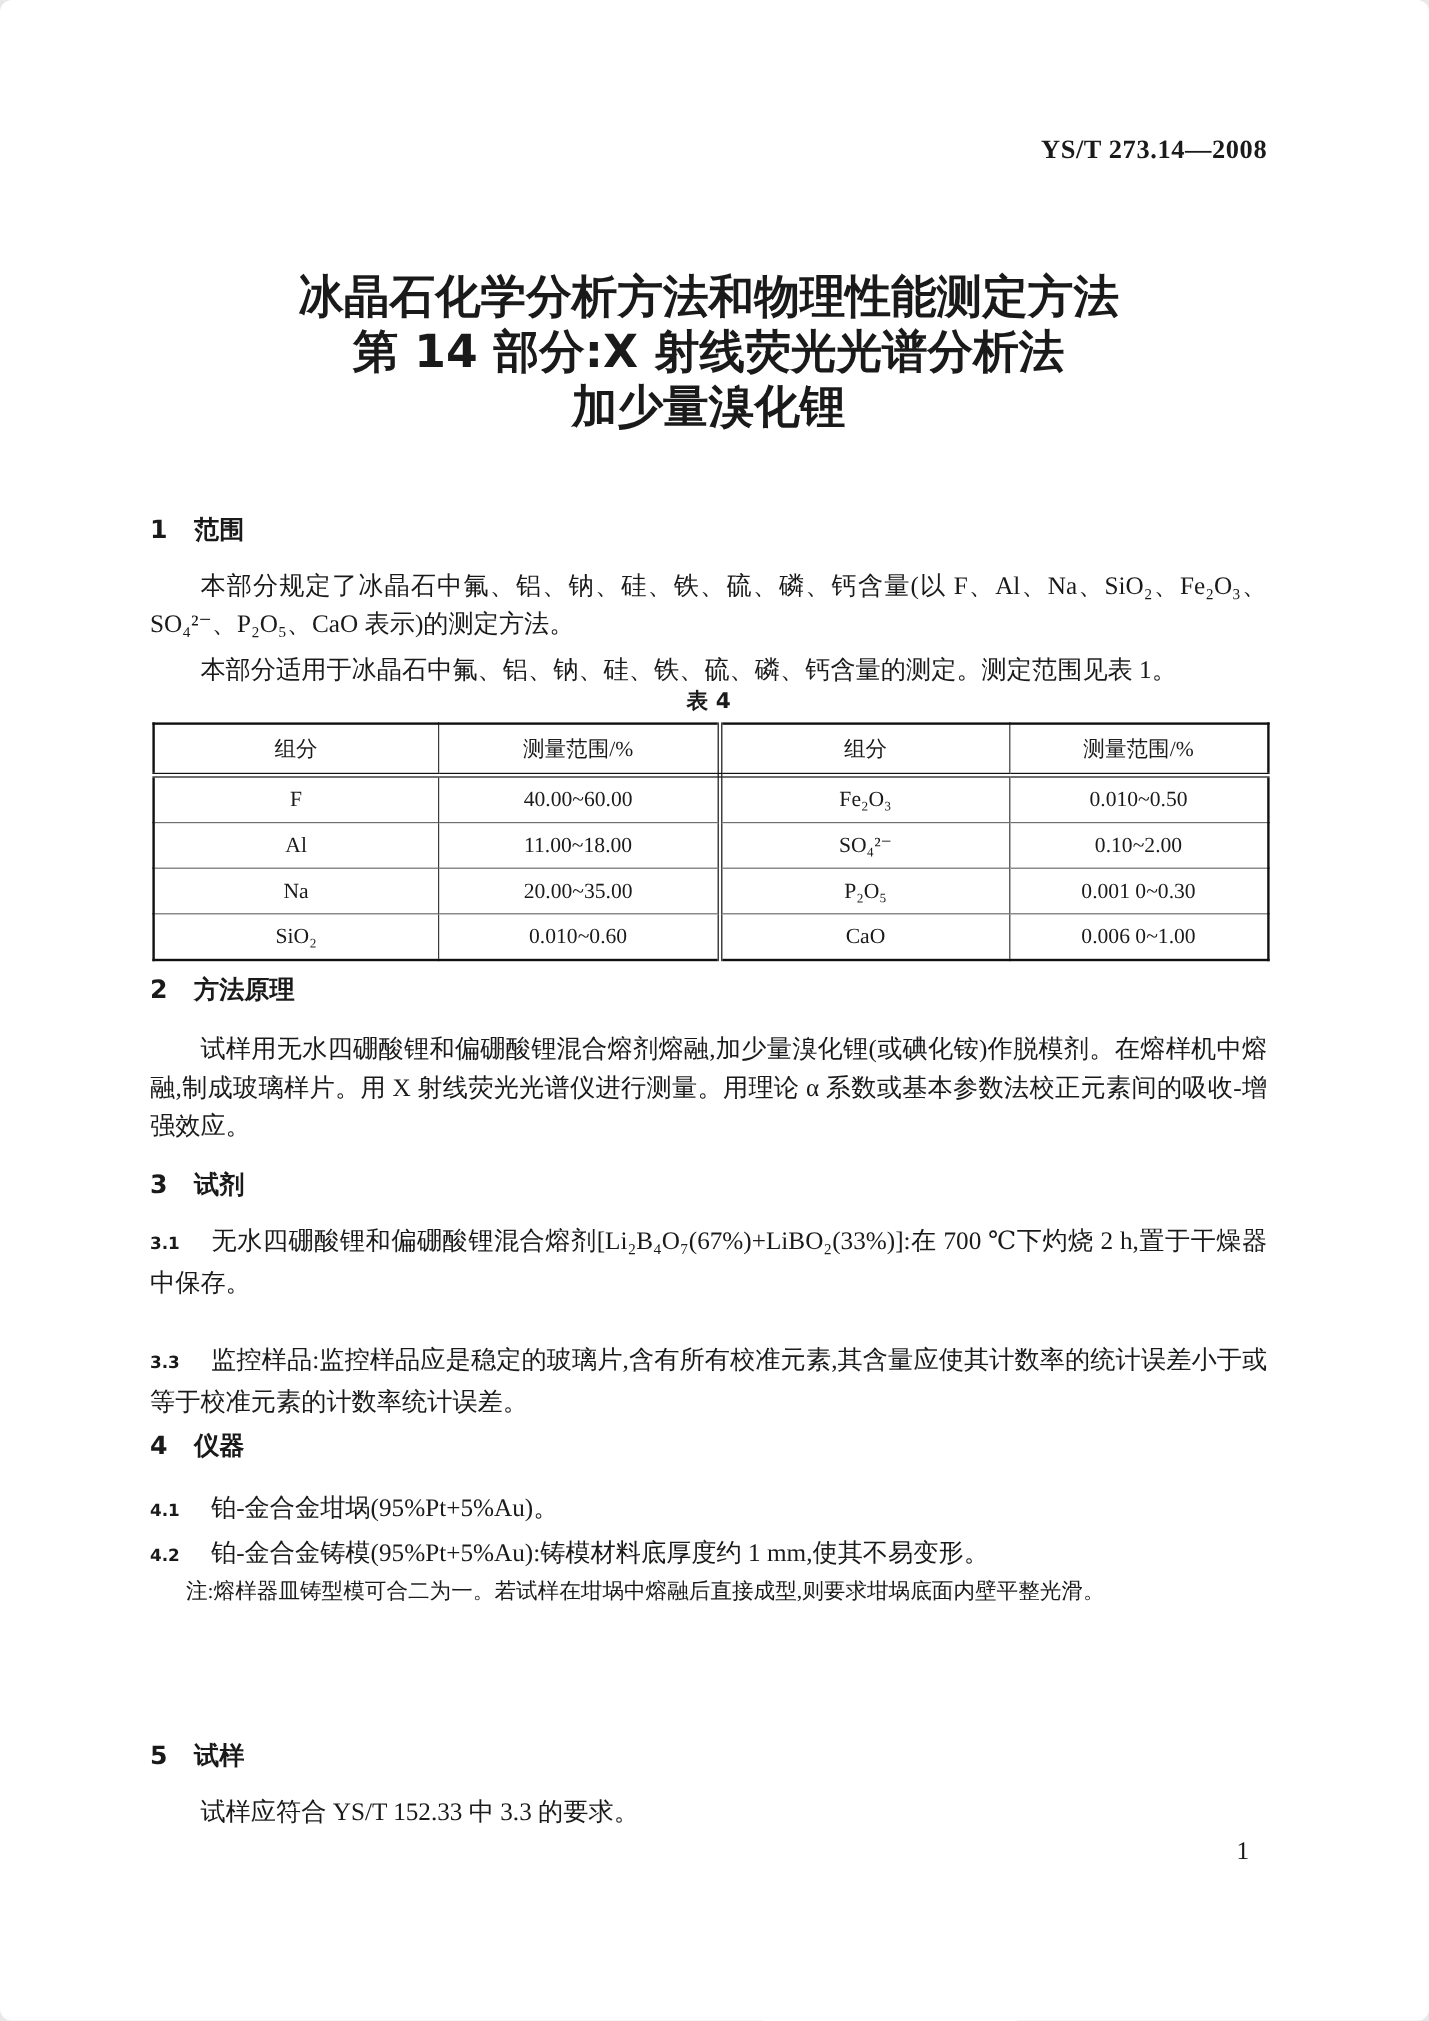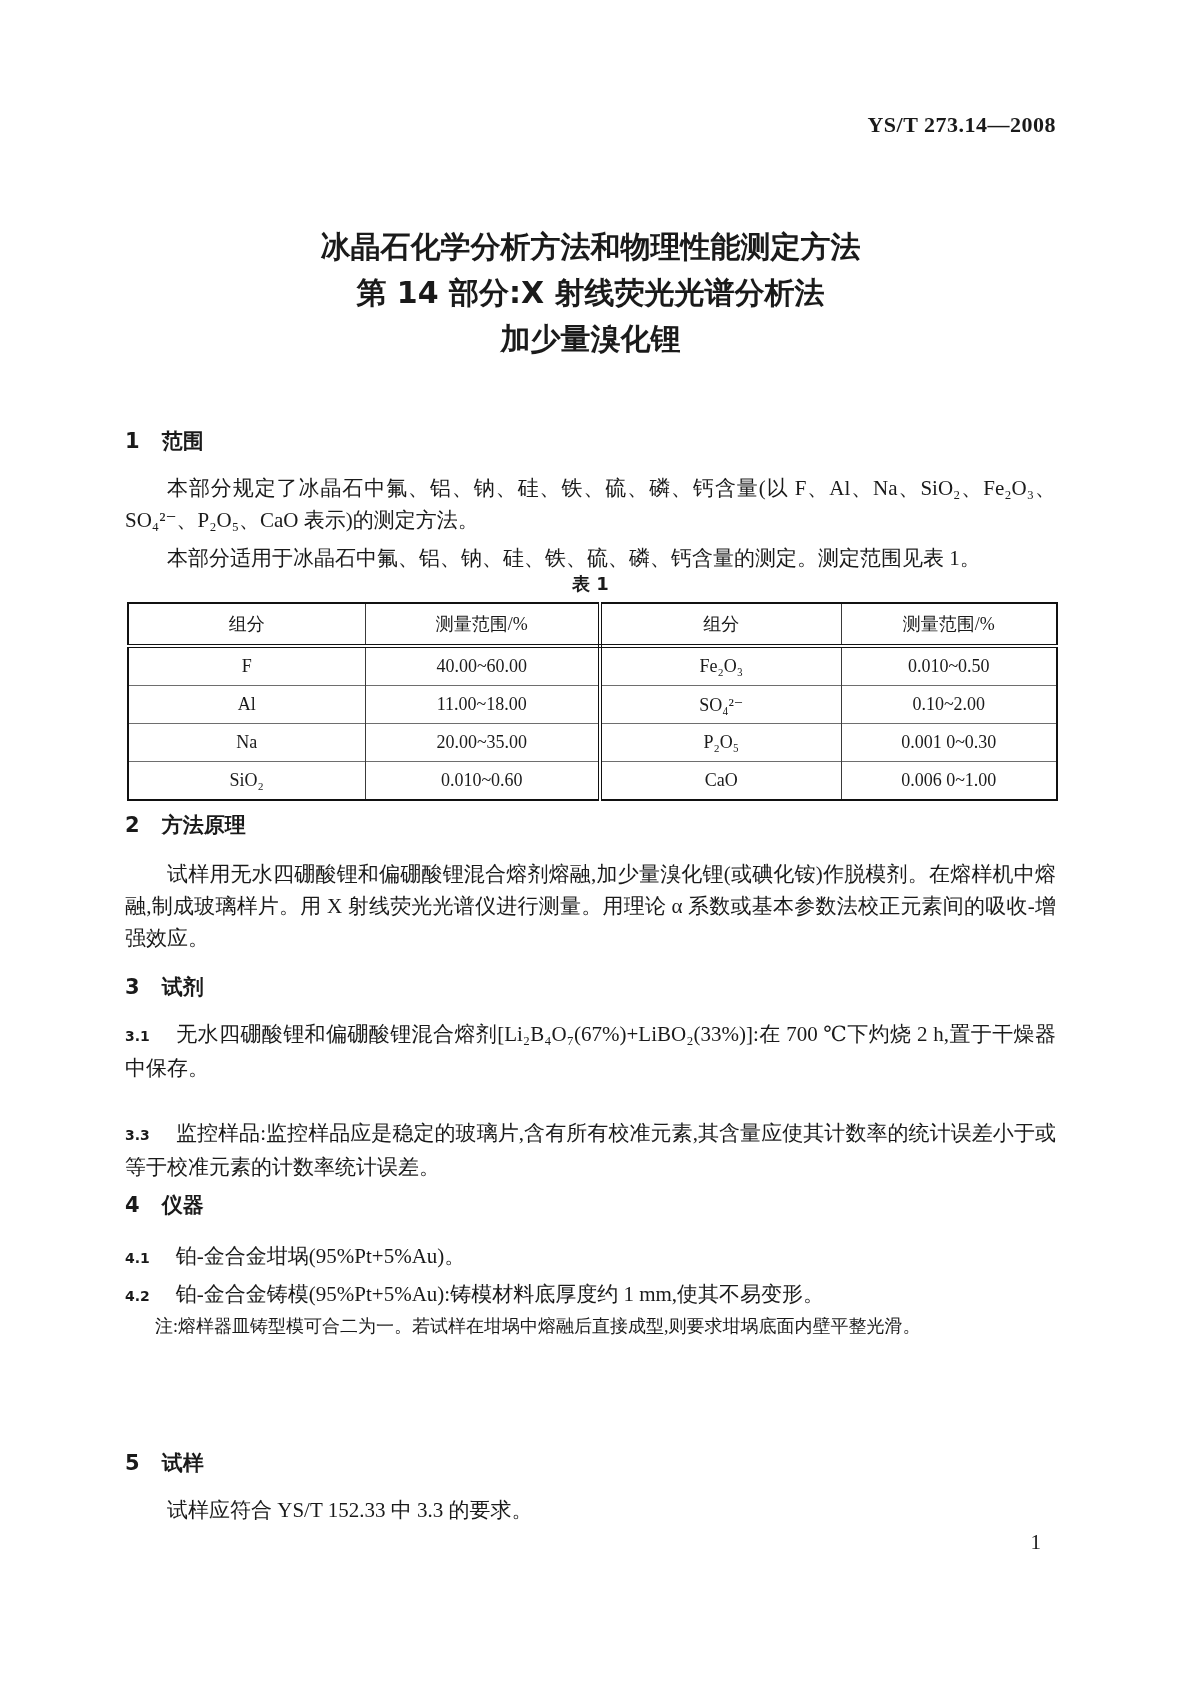--- a/index.html
+++ b/index.html
@@ -6,39 +6,40 @@
   html,body { margin:0; padding:0; background:#e8e8e8; }
   .page {
     position: relative;
     width: 1191px;
     height: 1684px;
     margin: 0 auto;
     background: #ffffff;
     color: #1a1a1a;
     font-family: "Liberation Serif", "DejaVu Serif", serif;
     overflow: hidden;
+    border-radius: 10px;
   }
   .abs { position: absolute; left: 125px; width: 931px; }
 
   .doc-number {
     position: absolute;
     top: 112px;
     right: 135px;
     font-size: 22px;
     font-weight: bold;
     letter-spacing: 0.5px;
     font-family: "Liberation Serif", "DejaVu Serif", serif;
   }
 
   .doc-title {
     top: 224px;
     text-align: center;
     font-family: "DejaVu Sans", "Liberation Sans", sans-serif;
     font-weight: bold;
-    font-size: 30px;
+    font-size: 38px;
     line-height: 46px;
   }
 
   .sec-heading {
     font-family: "DejaVu Sans", "Liberation Sans", sans-serif;
     font-weight: bold;
     font-size: 21px;
     line-height: 26px;
   }
   .sec-heading .sec-num { margin-right: 22px; }
@@ -118,21 +119,21 @@
     <div>第 14 部分:X 射线荧光光谱分析法</div>
     <div>加少量溴化锂</div>
   </div>
 
   <div class="abs sec-heading" style="top:428px">
     <span class="sec-num">1</span><span>范围</span>
   </div>
   <div class="abs body-para" style="top:472px">本部分规定了冰晶石中氟、铝、钠、硅、铁、硫、磷、钙含量(以 F、Al、Na、SiO₂、Fe₂O₃、SO₄²⁻、P₂O₅、CaO 表示)的测定方法。</div>
   <div class="abs body-para" style="top:542px">本部分适用于冰晶石中氟、铝、钠、硅、铁、硫、磷、钙含量的测定。测定范围见表 1。</div>
 
-  <div class="abs tbl-caption">表 1</div>
+  <div class="abs tbl-caption">表 4</div>
   <table class="std">
     <colgroup>
       <col style="width:237px">
         <col style="width:235px">
         <col style="width:241px">
         <col style="width:216px">
     </colgroup>
     <thead>
       <tr>
         <th class="v-thin">组分</th>

